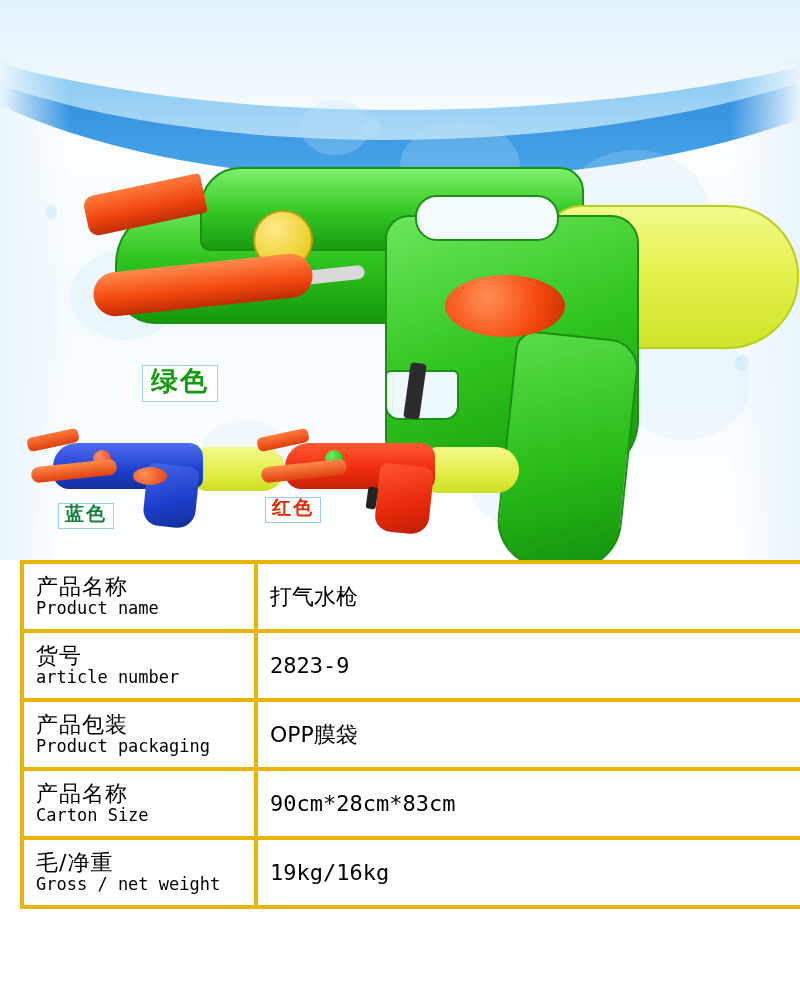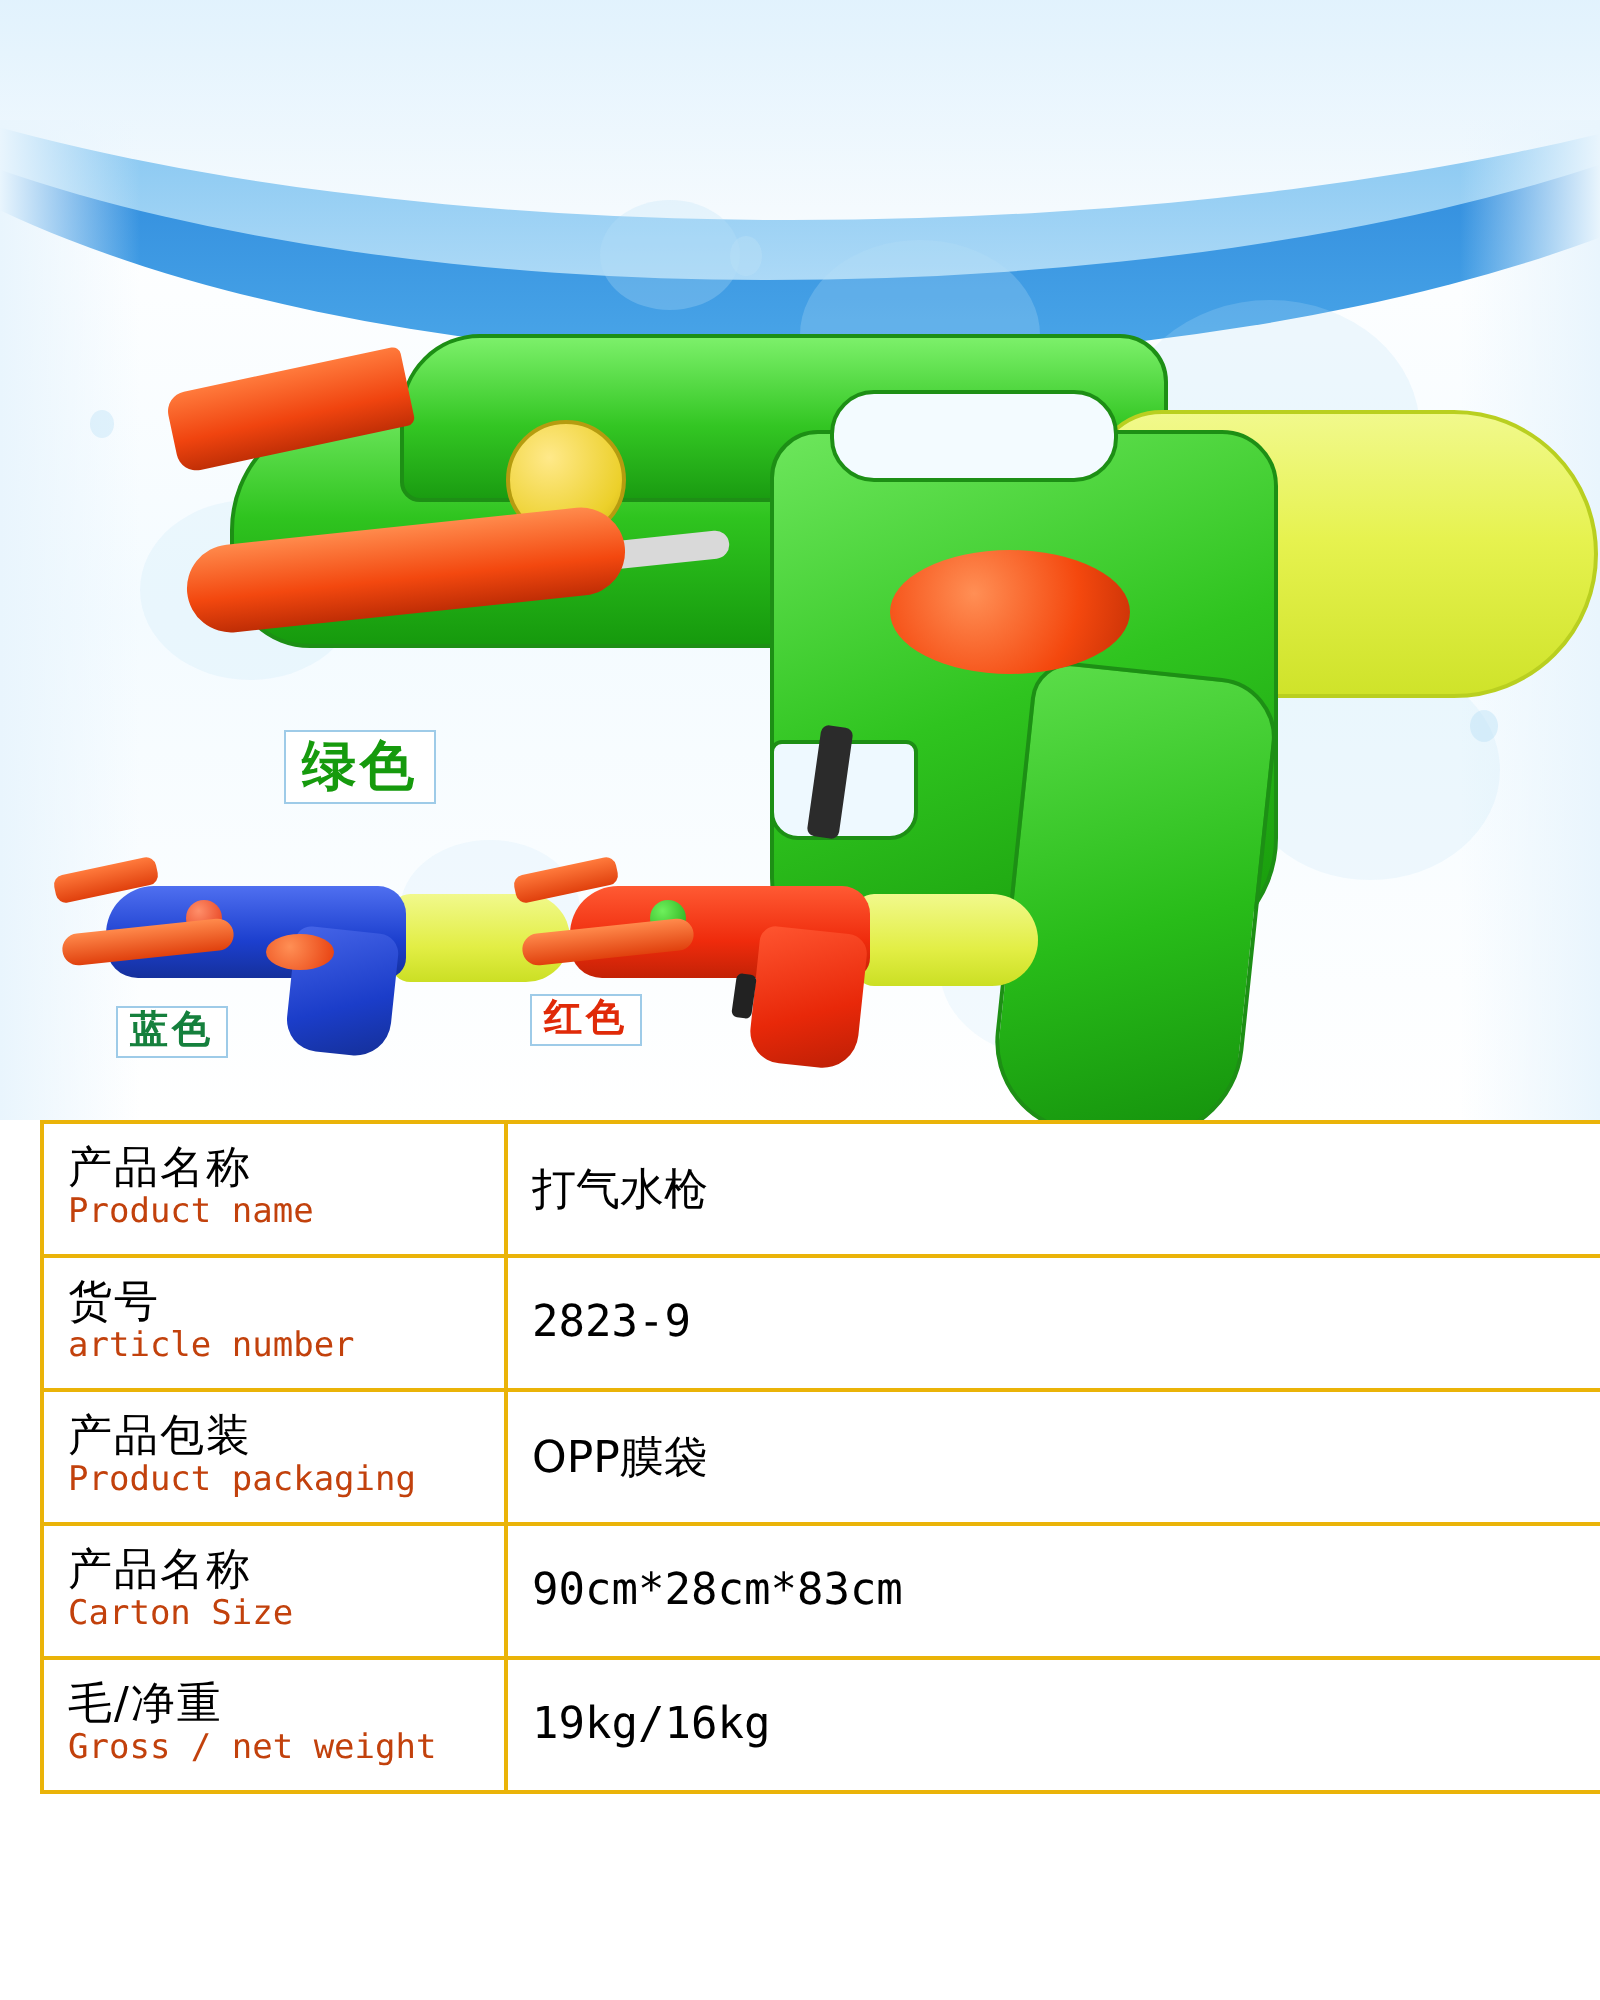--- a/index.html
+++ b/index.html
@@ -233,58 +233,59 @@
   .color-label {
     position: absolute;
     background: #ffffff;
     border: 1px solid #9ecbe8;
     padding: 2px 8px;
     font-size: 25px;
     font-weight: bold;
     letter-spacing: 2px;
     line-height: 1.15;
     white-space: nowrap;
+    font-family: Liberation Mono, monospace;
   }
   .label-green { left: 142px; top: 365px; color: #169a0d; font-size: 27px; }
   .label-blue  { left: 58px; top: 503px; color: #15803d; font-size: 19px; padding: 1px 6px; }
   .label-red   { left: 265px; top: 497px; color: #e02a08; font-size: 19px; padding: 1px 6px; }
 
   
   .spec-wrap {
     position: absolute;
     left: 20px;
     top: 560px;
     width: 760px;
     height: 420px;
   }
   table.spec {
     width: 760px;
     border-collapse: collapse;
     table-layout: fixed;
     background: #fff;
   }
   table.spec td {
-    border: 2px solid #eab308;
+    border: 4px solid #eab308;
     vertical-align: middle;
     height: 57px;
     padding: 4px 0 4px 12px;
   }
   td.col-label { width: 218px; padding-left: 28px; }
   td.col-value { width: 540px; padding-left: 30px; margin-left: 32px; }
 
   .lbl-cn {
     font-size: 22px;
     color: #000;
     line-height: 1.1;
     letter-spacing: 1px;
     font-family: "DejaVu Sans", sans-serif;
   }
   .lbl-en {
     font-size: 17px;
-    color: #c2410c;
+    color: #000000;
     line-height: 1.15;
     font-family: "DejaVu Sans Mono", monospace;
     letter-spacing: 0px;
   }
   .val {
     font-size: 22px;
     color: #000;
     font-family: "DejaVu Sans Mono", monospace;
     letter-spacing: 0px;
   }

